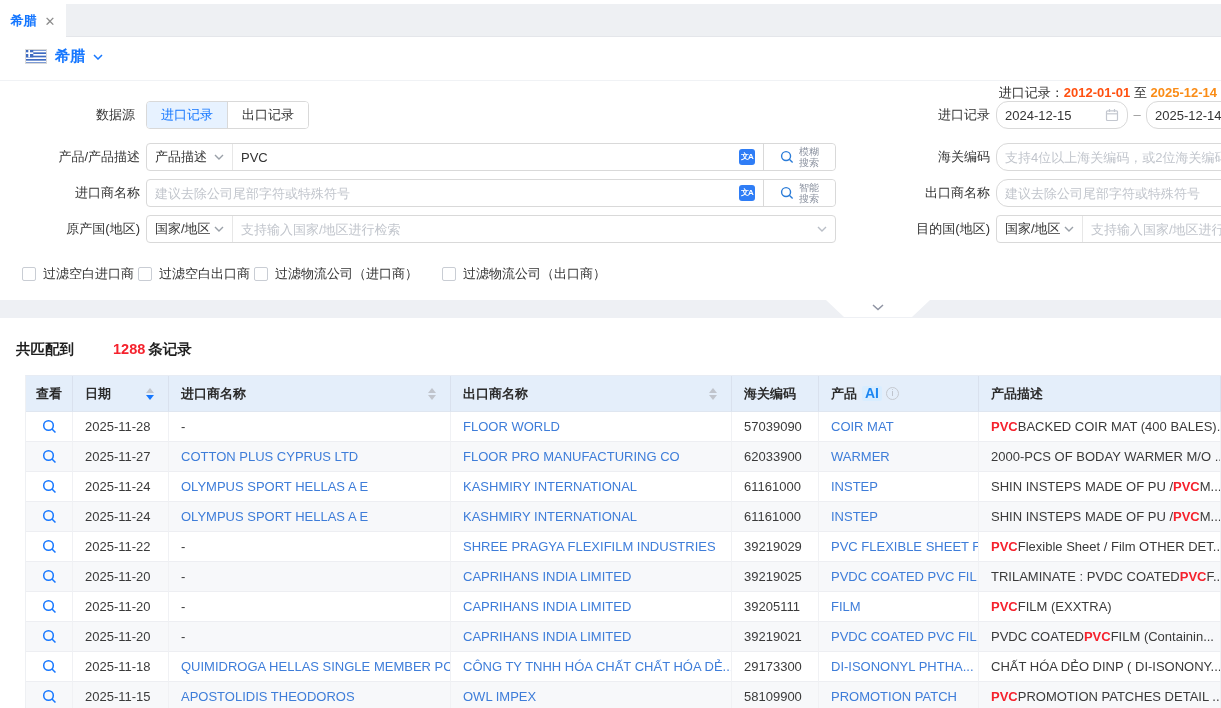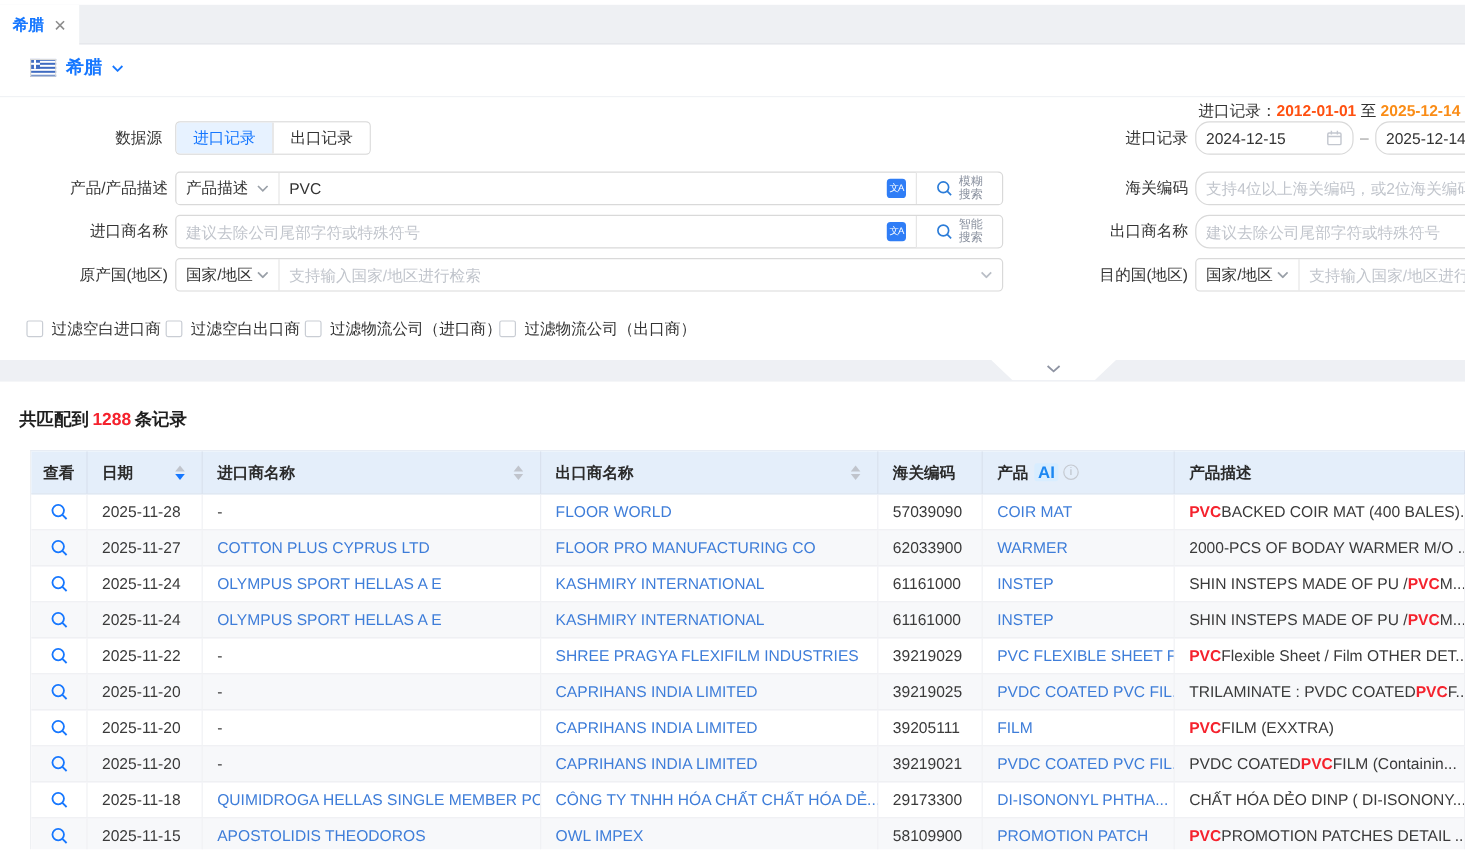--- a/index.html
+++ b/index.html
@@ -60,40 +60,40 @@
   .group .inp { flex: 1; display: flex; align-items: center; padding: 0 8px; gap: 6px; min-width: 0; }
   .group .inp input { border: none; outline: none; flex: 1; min-width: 0; font-size: 13px;
                       color: #333; font-family: inherit; background: transparent; }
   .group .search-btn { width: 72px; border-left: 1px solid #d9d9d9; display: flex;
                        align-items: center; justify-content: center; gap: 5px; cursor: pointer;
                        background: #fff; border-radius: 0 4px 4px 0; }
   .search-btn .s-txt { font-size: 10px; line-height: 11px; color: #8a919f; }
   input::placeholder { color: #c1c5cc; }
 
   .trans-icon { width: 16px; height: 16px; background: #2f7df6; border-radius: 3px; color: #fff;
-                font-size: 8px; line-height: 16px; text-align: center; font-weight: 400;
+                font-size: 8px; line-height: 16px; text-align: center; font-weight: 700;
                 letter-spacing: -1px; flex: none; cursor: pointer; }
 
   .cb-item { position: absolute; top: 265px; display: flex; align-items: center; gap: 7px;
              cursor: pointer; }
   .cb-box { width: 14px; height: 14px; border: 1px solid #c9cdd4; border-radius: 2px;
             background: #fff; flex: none; }
-  .cb1 { left: 22px; } .cb2 { left: 138px; } .cb3 { left: 254px; } .cb4 { left: 416px; justify-content: center; }
+  .cb1 { left: 22px; } .cb2 { left: 138px; } .cb3 { left: 254px; } .cb4 { left: 442px; justify-content: center; }
 
   .collapse-band { position: absolute; top: 300px; left: 0; width: 100%; height: 18px;
                    background: #eef0f4; }
   .collapse-tab { position: absolute; top: 300px; left: 826px; width: 104px; height: 17px;
                   background: #fff; clip-path: polygon(0 0, 104px 0, 86px 17px, 18px 17px);
                   display: flex; align-items: flex-start; justify-content: center; cursor: pointer;
                   z-index: 2; }
 
   
   .summary { position: absolute; top: 340px; left: 16px; font-size: 14.5px; font-weight: 700;
              color: #1f1f1f; }
-  .summary .count { color: #f5222d; padding: 0 3px; }
+  .summary .count { color: #f5222d; padding: 0 3px; margin-left: 36px; }
 
   .table { position: absolute; top: 375px; left: 25px; right: 0; bottom: 0; overflow: hidden;
            border-left: 1px solid #eef0f3; border-top: 1px solid #e7ecf4; }
   .tr { display: grid; grid-template-columns: 47px 96px 282px 281px 87px 160px minmax(240px, 1fr); }
   .thead { background: #e4eefa; }
   .th { height: 36px; display: flex; align-items: center; padding: 0 8px 0 12px;
         font-weight: 700; color: #2b2b2b; border-right: 1px solid #d9e1ee;
         border-bottom: 1px solid #dfe6f0; overflow: hidden; white-space: nowrap; }
   .th-view { justify-content: center; padding: 0; }
   .sorter { display: inline-flex; flex-direction: column; gap: 2px; margin-left: auto;

